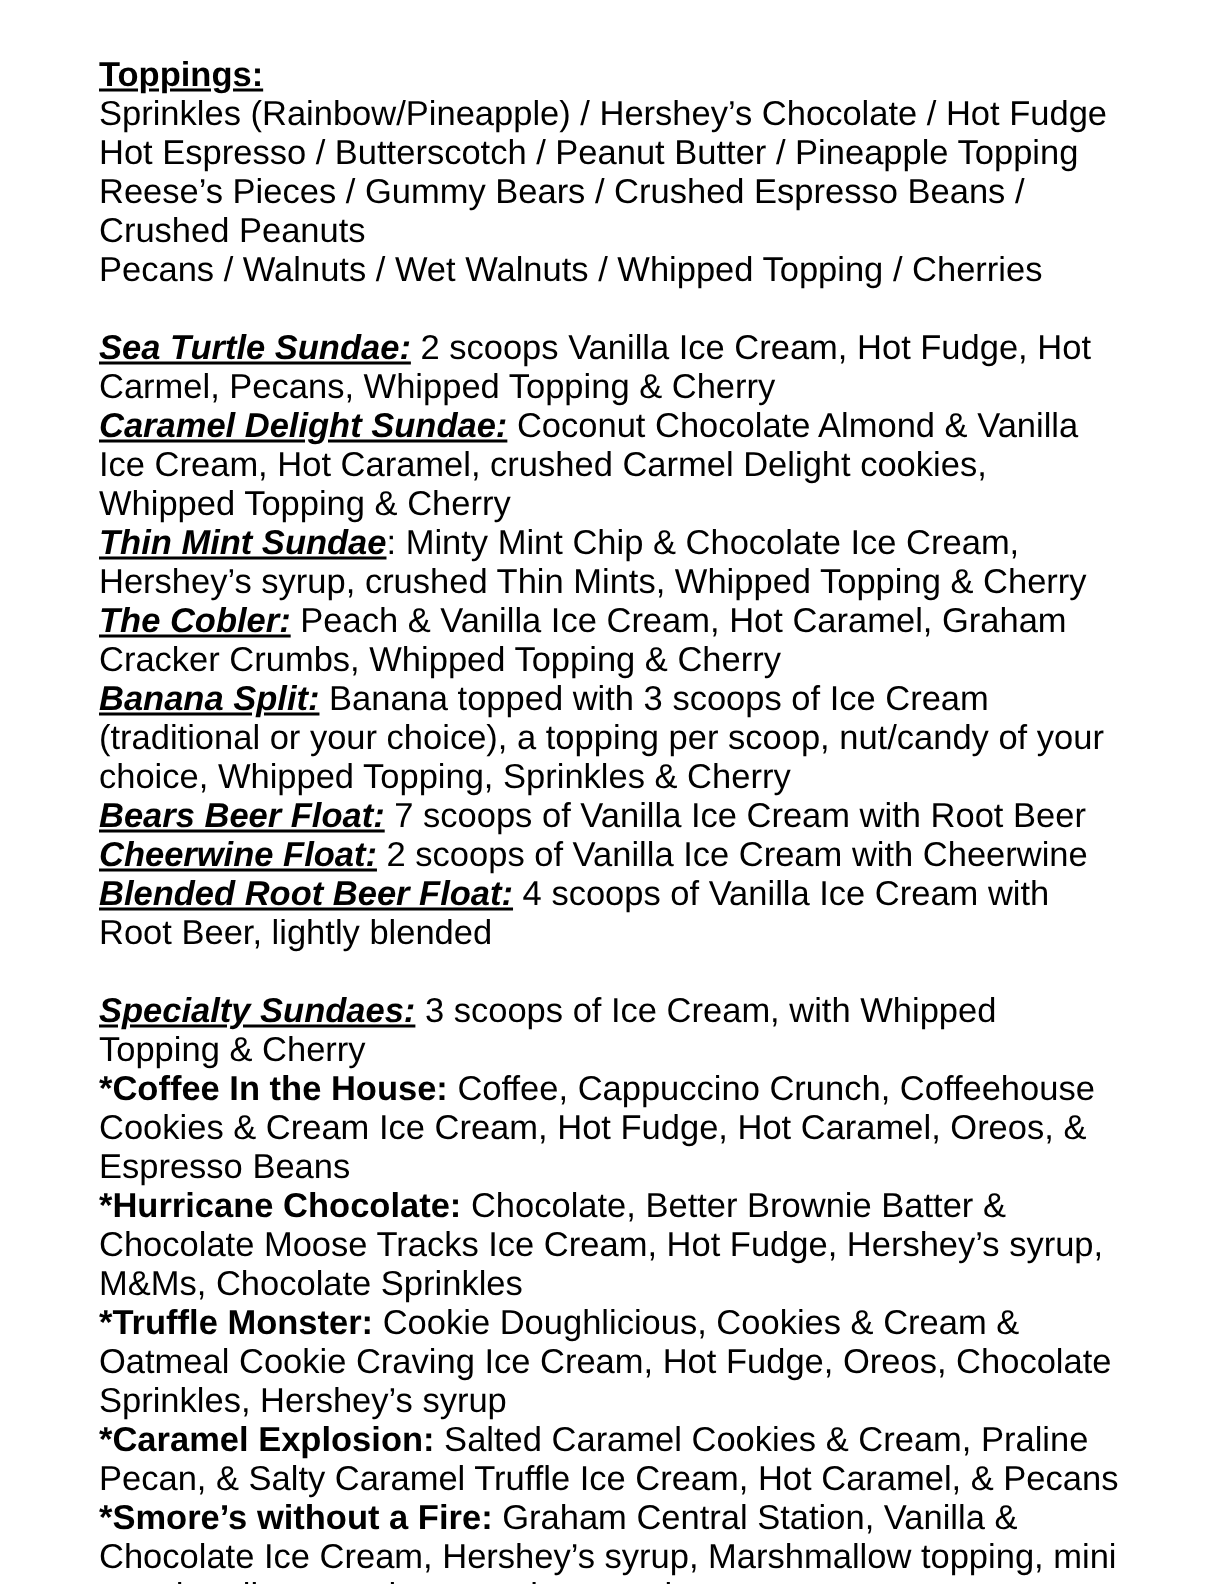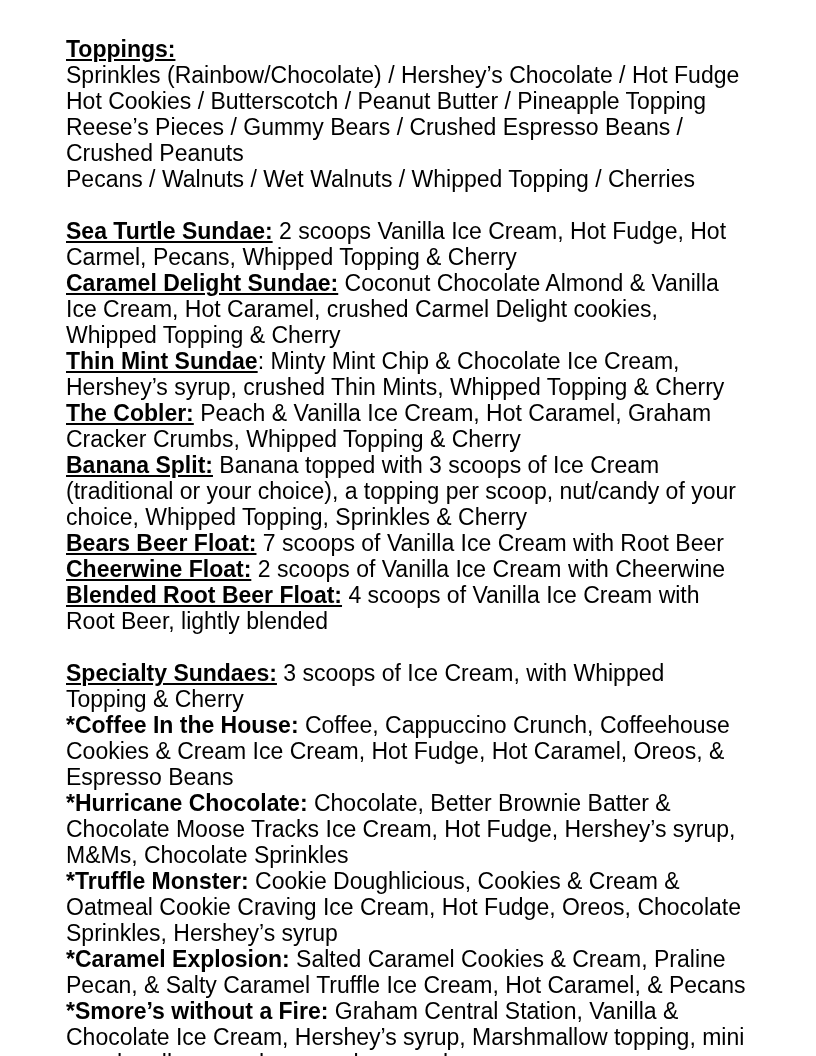--- a/index.html
+++ b/index.html
@@ -30,37 +30,38 @@
     text-indent: 0;
   }
   .blank {
     height: 26px;
   }
   .lbl {
     font-weight: bold;
   }
   .lbl.u {
     text-decoration: underline;
+    font-style: italic;
   }
   .section-head {
     font-weight: bold;
     text-decoration: underline;
   }
   .txt {
     font-weight: normal;
   }
 </style>
 </head>
 <body>
 
 <div class="page">
   <div class="doc" id="doc-body">
       <p class="para"><span class="section-head">Toppings:</span></p>
-      <p class="para"><span class="txt">Sprinkles (Rainbow/Chocolate) / Hershey’s Chocolate / Hot Fudge</span></p>
-      <p class="para"><span class="txt">Hot Cookies / Butterscotch / Peanut Butter / Pineapple Topping</span></p>
+      <p class="para"><span class="txt">Sprinkles (Rainbow/Pineapple) / Hershey’s Chocolate / Hot Fudge</span></p>
+      <p class="para"><span class="txt">Hot Espresso / Butterscotch / Peanut Butter / Pineapple Topping</span></p>
       <p class="para"><span class="txt">Reese’s Pieces / Gummy Bears / Crushed Espresso Beans / Crushed Peanuts</span></p>
       <p class="para"><span class="txt">Pecans / Walnuts / Wet Walnuts / Whipped Topping / Cherries</span></p>
       <div class="blank"></div>
       <p class="para"><span class="lbl u">Sea Turtle Sundae:</span><span class="txt"> 2 scoops Vanilla Ice Cream, Hot Fudge, Hot Carmel, Pecans, Whipped Topping &amp; Cherry</span></p>
       <p class="para"><span class="lbl u">Caramel Delight Sundae:</span><span class="txt">  Coconut Chocolate Almond &amp; Vanilla Ice Cream, Hot Caramel, crushed Carmel Delight cookies, Whipped Topping &amp; Cherry</span></p>
       <p class="para"><span class="lbl u">Thin Mint Sundae</span><span class="txt">:  Minty Mint Chip &amp; Chocolate Ice Cream, Hershey’s syrup, crushed Thin Mints, Whipped Topping &amp; Cherry</span></p>
       <p class="para"><span class="lbl u">The Cobler:</span><span class="txt">  Peach &amp; Vanilla Ice Cream, Hot Caramel, Graham Cracker Crumbs, Whipped Topping &amp; Cherry</span></p>
       <p class="para"><span class="lbl u">Banana Split:</span><span class="txt">  Banana topped with 3 scoops of Ice Cream (traditional or your choice), a topping per scoop, nut/candy of your choice, Whipped Topping, Sprinkles &amp; Cherry</span></p>
       <p class="para"><span class="lbl u">Bears Beer Float:</span><span class="txt"> 7 scoops of Vanilla Ice Cream with Root Beer</span></p>
       <p class="para"><span class="lbl u">Cheerwine Float:</span><span class="txt">  2 scoops of Vanilla Ice Cream with Cheerwine</span></p>

